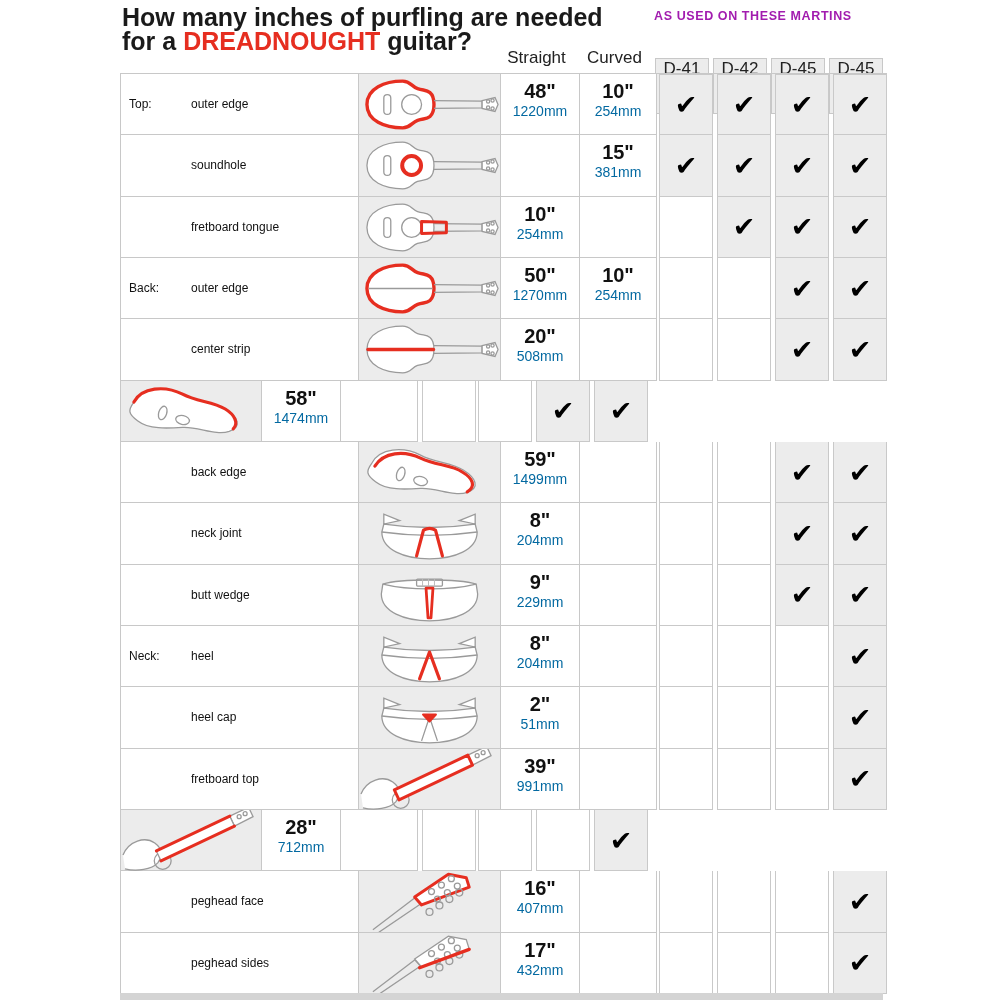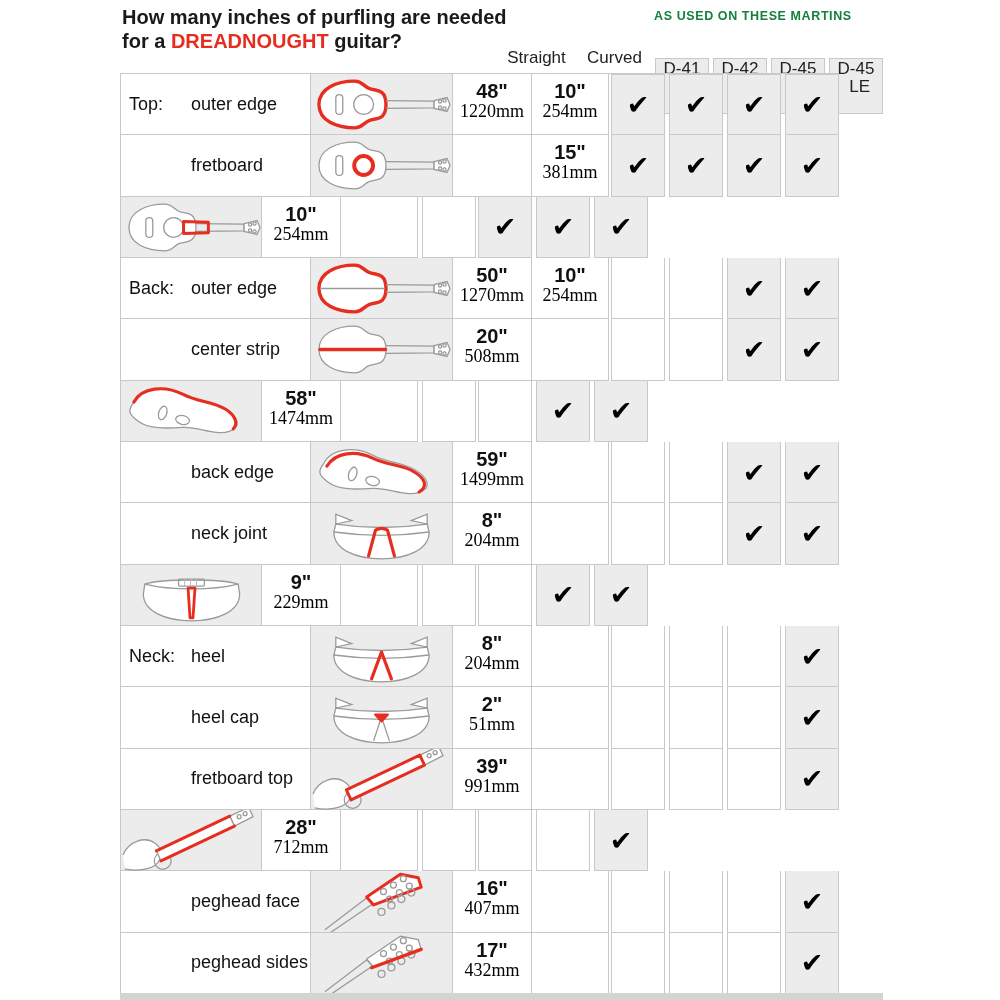--- a/index.html
+++ b/index.html
@@ -1,51 +1,51 @@
 <!DOCTYPE html>
 <html><head>
 <meta charset="utf-8">
 <style>
   html,body { margin:0; padding:0; background:#fff; }
   .screen {
     position:relative; width:1000px; height:1000px; background:#fff;
     font-family:"Liberation Sans", sans-serif; color:#111; overflow:hidden;
   }
   
-  .title { position:absolute; left:122px; top:5px; font-size:20px; font-weight:bold; line-height:24px; color:#1a1a1a; }
+  .title { position:absolute; left:122px; top:5px; font-size:25px; font-weight:bold; line-height:24px; color:#1a1a1a; }
   .title .hl { color:#e62e20; }
   
   .colcap { position:absolute; top:48px; font-size:17px; color:#222; text-align:center; }
   .colcap.straight { left:497px; width:79px;text-align:center; }
   .colcap.curved   { left:576px; width:77px; }
   
-  .martins-caption { position:absolute; left:654px; top:9px; width:232px; font-size:12.5px; font-weight:bold; letter-spacing:0.6px; color:#15803d; white-space:nowrap; }
+  .martins-caption { position:absolute; left:654px; top:9px; width:232px; font-size:12.5px; font-weight:bold; letter-spacing:0.6px; color:#a21caf; white-space:nowrap; }
   .model-cell {
     position:absolute; top:30px; width:54px; height:56px; box-sizing:border-box;
     background:#ececec; border:1px solid #c8c8c8; font-size:17px; color:#222;
     padding-top:1px;
     margin-top:28px;
   }
   .model-cell .l1 { display:block; text-align:center; line-height:18px; }
   .model-cell .l2 { display:block; text-align:right; padding-right:12px; line-height:17px; }
   
   .ptable { position:absolute; left:120px; top:73px; border-top:1px solid #c8c8c8; }
   .row { display:flex; height:61.33px; }
   .cell { box-sizing:border-box; border-right:1px solid #c8c8c8; border-bottom:1px solid #c8c8c8; background:#fff; }
   .row .cell:first-child { border-left:1px solid #c8c8c8; }
-  .label-cell { width:191px; display:flex; align-items:center; padding-left:8px; font-size:18px; color:#111; }
+  .label-cell { width:239px; display:flex; align-items:center; padding-left:8px; font-size:12px; color:#111; }
   .label-cell .group { width:62px; flex:none; }
   .label-cell .part  { flex:1; }
   .illus-cell { width:142px; background:#ececec; padding:0; }
   .illus-cell svg { display:block; }
   .meas-cell { text-align:center; padding-top:6px; }
   .meas-cell.straight { width:79px; }
   .meas-cell.curved   { width:77px; }
   .meas-cell .inches { font-size:20px; font-weight:bold; color:#111; line-height:23px; }
-  .meas-cell .mm     { font-size:18px; color:#000000; line-height:17px;font-family:Liberation Serif, serif; }
+  .meas-cell .mm     { font-size:14px; color:#0369a1; line-height:17px; }
   
   .check-cell {
     box-sizing:border-box; width:54px; margin-left:4px;
     border:1px solid #c9c9c9; border-top:0; background:#fff;
     display:flex; align-items:center; justify-content:center;
   }
   .row > :nth-child(5) { margin-left:2px; }
   .row:first-child .check-cell { border-top:1px solid #c9c9c9; }
   .check-cell.checked { background:#ececec; }
   .check-cell .check-icon { font-family:"DejaVu Sans", sans-serif; font-size:27px; font-weight:bold; color:#000; line-height:1; }
@@ -119,21 +119,21 @@
           <span class="check-icon">✔</span>
         </div>
     <div class="check-cell checked">
           <span class="check-icon">✔</span>
         </div>
   </div>
 
   <div class="row">
     <div class="cell label-cell">
       <span class="group"></span>
-      <span class="part">fretboard</span>
+      <span class="part">soundhole</span>
     </div>
     <div class="cell illus-cell">
           <svg viewBox="0 0 142 61" width="141" height="61" xmlns="http://www.w3.org/2000/svg">
             <path d="M44,7 C26,7 8,14 8,30.5 C8,47 26,54 44,54 C52,54 53,48.5 59,46.5 C65,44.5 68,45.5 71.5,42.5 C74.5,40 75.5,35.5 75.5,30.5 C75.5,25.5 74.5,21 71.5,18.5 C68,15.5 65,16.5 59,14.5 C53,12.5 52,7 44,7 Z" fill="white" stroke="#9a9a9a" stroke-width="1.3"></path>
             <rect x="25" y="20.5" width="7" height="20" rx="3.5" fill="white" stroke="#9a9a9a" stroke-width="1.3"></rect>
             <path d="M75.5,26.5 L124,27.2 M75.5,34.5 L124,33.8 M124,26.5 L124,34.5" fill="none" stroke="#9a9a9a" stroke-width="1.3"></path>
             <path d="M124,26.5 L137,23.5 L140,30.5 L137,37.5 L124,34.5 Z" fill="white" stroke="#9a9a9a" stroke-width="1.3"></path>
             <circle cx="130" cy="27.5" r="1.6" fill="none" stroke="#9a9a9a" stroke-width="1.3"></circle>
             <circle cx="134.5" cy="26.5" r="1.6" fill="none" stroke="#9a9a9a" stroke-width="1.3"></circle>
             <circle cx="130" cy="33.5" r="1.6" fill="none" stroke="#9a9a9a" stroke-width="1.3"></circle>
@@ -157,20 +157,24 @@
         </div>
     <div class="check-cell checked">
           <span class="check-icon">✔</span>
         </div>
     <div class="check-cell checked">
           <span class="check-icon">✔</span>
         </div>
   </div>
 
   <div class="row">
+    <div class="cell label-cell">
+      <span class="group"></span>
+      <span class="part">fretboard tongue</span>
+    </div>
     <div class="cell illus-cell">
           <svg viewBox="0 0 142 61" width="141" height="61" xmlns="http://www.w3.org/2000/svg">
             <path d="M44,7 C26,7 8,14 8,30.5 C8,47 26,54 44,54 C52,54 53,48.5 59,46.5 C65,44.5 68,45.5 71.5,42.5 C74.5,40 75.5,35.5 75.5,30.5 C75.5,25.5 74.5,21 71.5,18.5 C68,15.5 65,16.5 59,14.5 C53,12.5 52,7 44,7 Z" fill="white" stroke="#9a9a9a" stroke-width="1.3"></path>
             <rect x="25" y="20.5" width="7" height="20" rx="3.5" fill="white" stroke="#9a9a9a" stroke-width="1.3"></rect>
             <circle cx="53" cy="30.5" r="10" fill="none" stroke="#9a9a9a" stroke-width="1.3"></circle>
             <path d="M75.5,26.5 L124,27.2 M75.5,34.5 L124,33.8 M124,26.5 L124,34.5" fill="none" stroke="#9a9a9a" stroke-width="1.3"></path>
             <path d="M124,26.5 L137,23.5 L140,30.5 L137,37.5 L124,34.5 Z" fill="white" stroke="#9a9a9a" stroke-width="1.3"></path>
             <circle cx="130" cy="27.5" r="1.6" fill="none" stroke="#9a9a9a" stroke-width="1.3"></circle>
             <circle cx="134.5" cy="26.5" r="1.6" fill="none" stroke="#9a9a9a" stroke-width="1.3"></circle>
             <circle cx="130" cy="33.5" r="1.6" fill="none" stroke="#9a9a9a" stroke-width="1.3"></circle>
@@ -352,20 +356,24 @@
     <div class="check-cell"></div>
     <div class="check-cell checked">
           <span class="check-icon">✔</span>
         </div>
     <div class="check-cell checked">
           <span class="check-icon">✔</span>
         </div>
   </div>
 
   <div class="row">
+    <div class="cell label-cell">
+      <span class="group"></span>
+      <span class="part">butt wedge</span>
+    </div>
     <div class="cell illus-cell">
           <svg viewBox="0 0 142 61" width="141" height="61" xmlns="http://www.w3.org/2000/svg">
             <path d="M24,19 C42,13.5 100,13.5 118,19 L119.5,29 C119.5,47 96,56 71,56 C46,56 22.5,47 22.5,29 Z" fill="white" stroke="#9a9a9a" stroke-width="1.3"></path>
             <path d="M24,19 C50,25.5 92,25.5 118,19" fill="none" stroke="#9a9a9a" stroke-width="1.3"></path>
             <rect x="58" y="14" width="26" height="7" rx="1" fill="none" stroke="#9a9a9a" stroke-width="1.3"></rect>
             <path d="M64,14 L64,21 M70,14 L70,21 M76,14 L76,21" stroke="#bbbbbb" stroke-width="1" fill="none"></path>
             <path d="M67.5,23 L74.5,23 L72.5,53 L69.5,53 Z" fill="white" stroke="#e62e20" stroke-width="2.8" stroke-linejoin="round"></path>
           </svg>
         </div>
     <div class="cell meas-cell straight">

